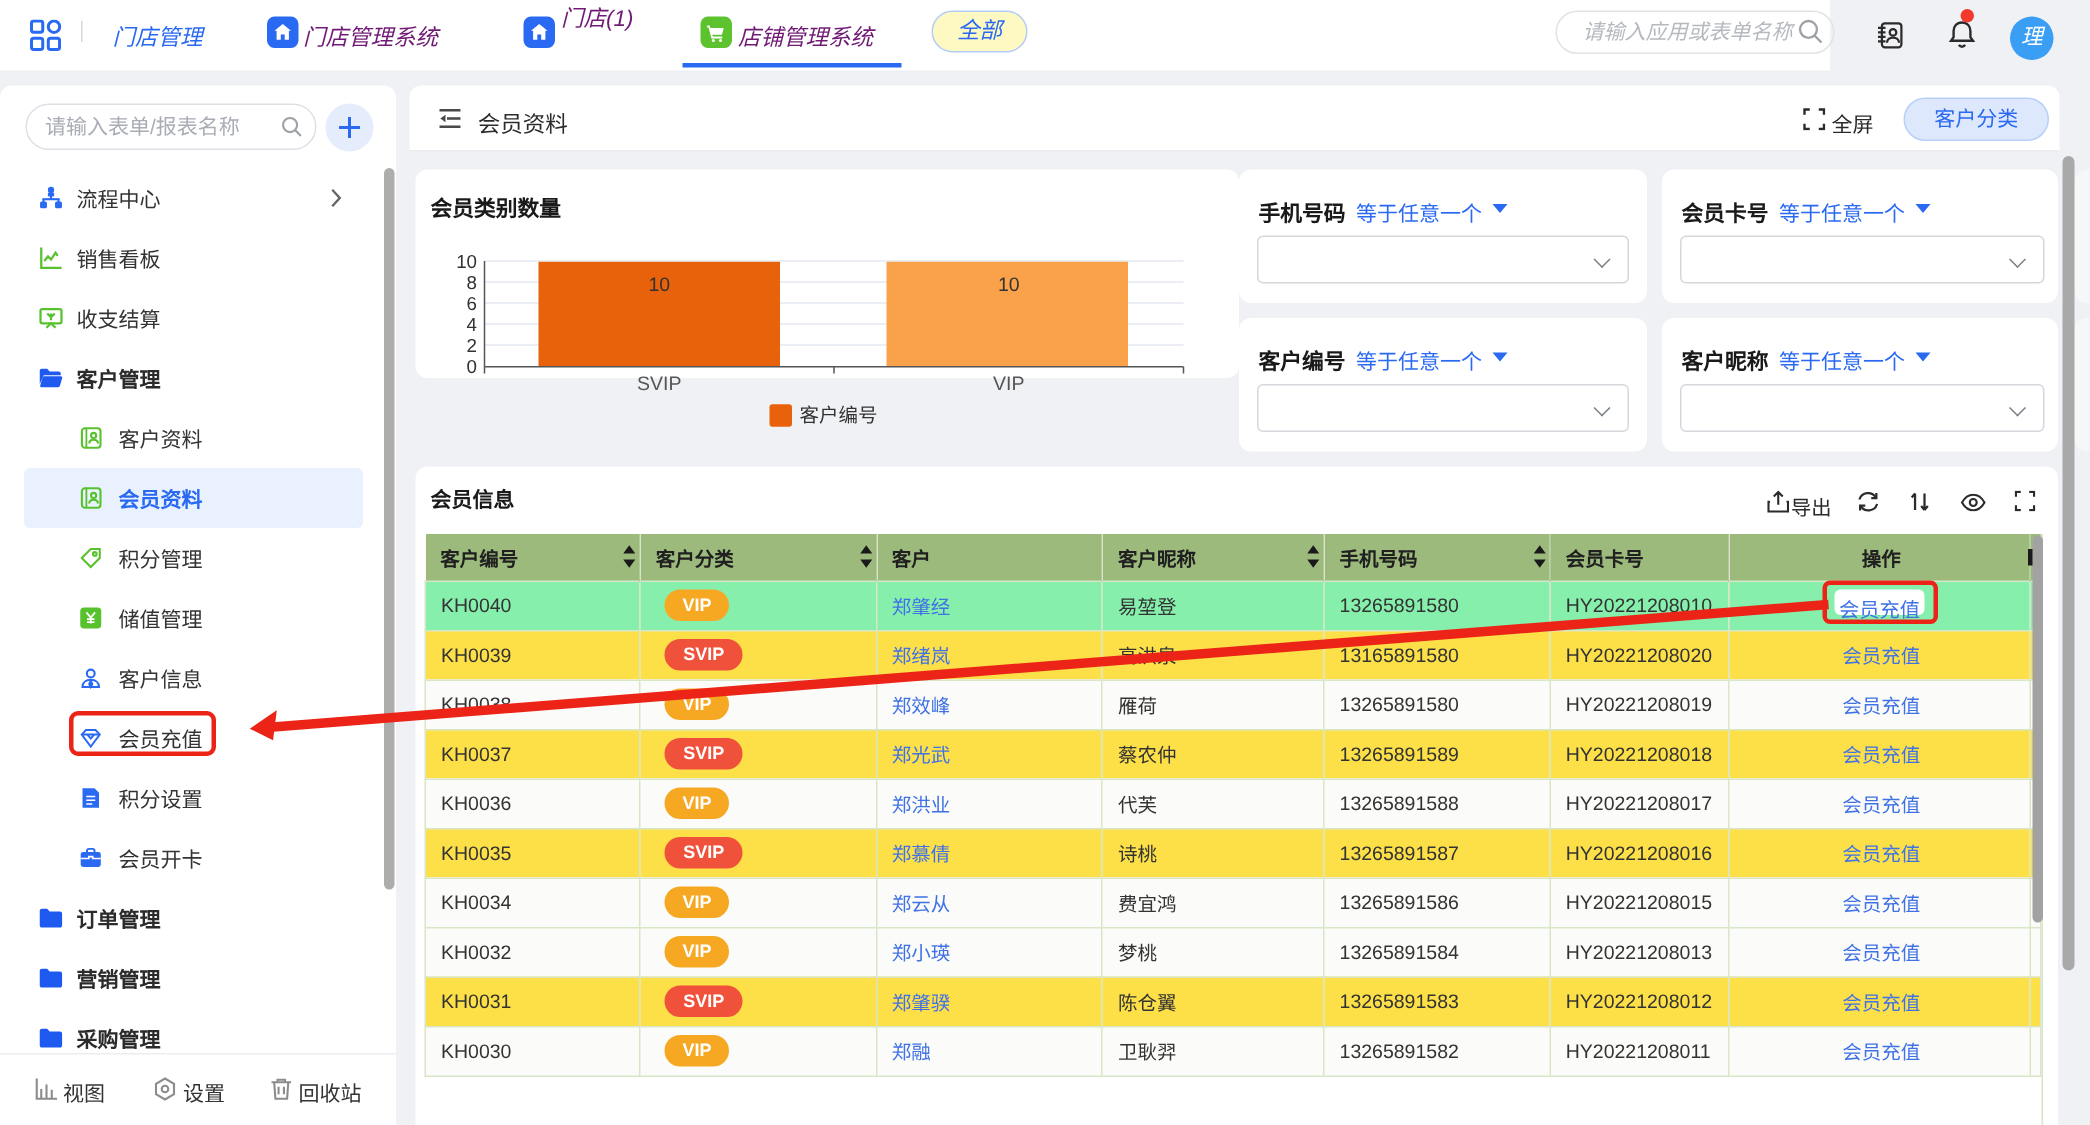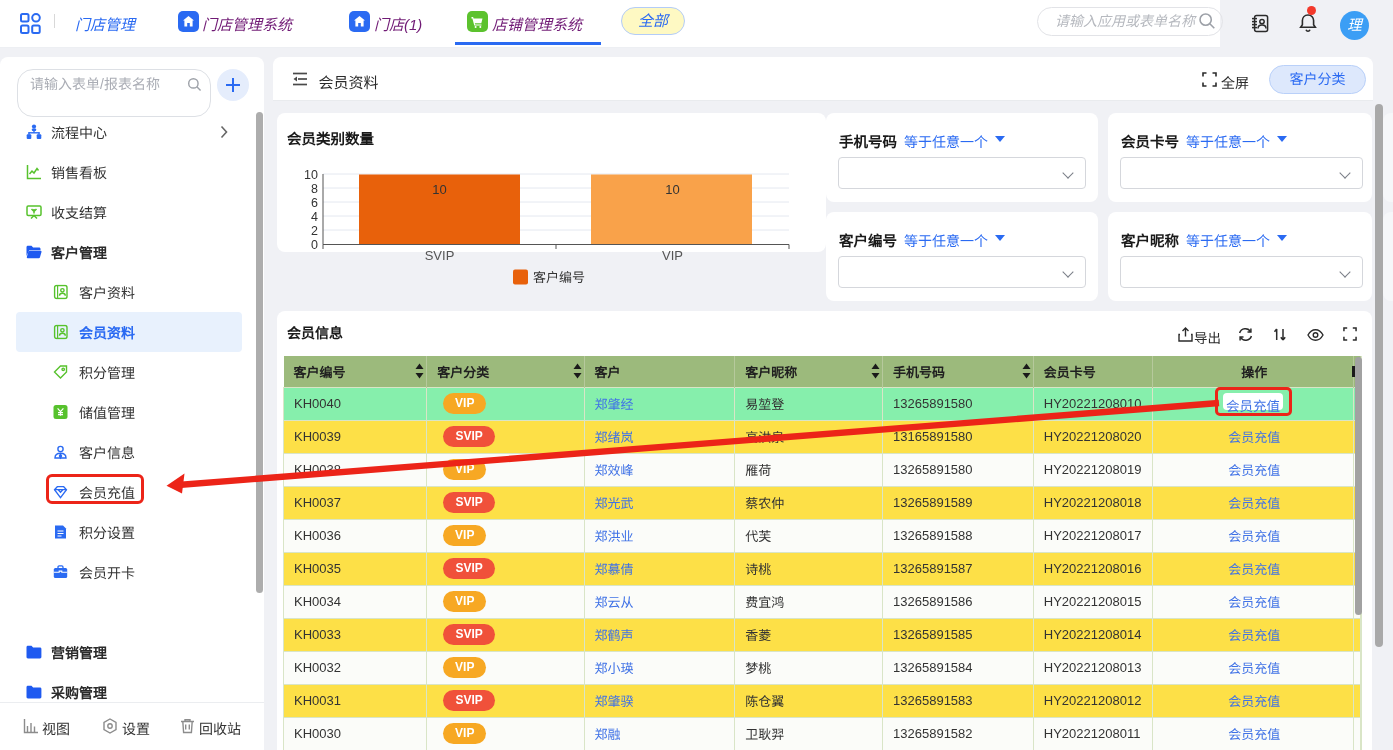--- a/index.html
+++ b/index.html
@@ -54,21 +54,21 @@
   <div class="abs tabtxt" style="left:75px;top:13px;color:#2a6af2">门店管理</div>
   <div class="appic" style="left:178px;background:#2a6af2"></div>
   <svg class="abs" style="left:182px;top:15px" width="13" height="13" viewBox="0 0 13 13" fill="#fff">
       <path d="M6.5 1 L12 5.5 L10.6 5.5 L10.6 11.5 L7.8 11.5 L7.8 8 L5.2 8 L5.2 11.5 L2.4 11.5 L2.4 5.5 L1 5.5 Z"></path>
     </svg>
   <div class="abs tabtxt" style="left:202px;top:13px">门店管理系统</div>
   <div class="appic" style="left:349px;background:#2a6af2"></div>
   <svg class="abs" style="left:353px;top:15px" width="13" height="13" viewBox="0 0 13 13" fill="#fff">
       <path d="M6.5 1 L12 5.5 L10.6 5.5 L10.6 11.5 L7.8 11.5 L7.8 8 L5.2 8 L5.2 11.5 L2.4 11.5 L2.4 5.5 L1 5.5 Z"></path>
     </svg>
-  <div class="abs tabtxt" style="left:374px;top:13px">门店(1)</div>
+  <div class="abs tabtxt" style="left:374px;top:0">门店(1)</div>
   <div class="appic" style="left:467px;background:#5cc22e"></div>
   <svg class="abs" style="left:470px;top:15px" width="14" height="14" viewBox="0 0 14 14" fill="#fff">
       <path d="M1.5 2 h1.6 l.5 1.6 h8.9 l-1.2 4.6 h-6.5 l.4 1.2 h6.3 v1.2 h-7.2 l-1.9 -7.2 h-1 z"></path>
       <circle cx="5.6" cy="12" r="1"></circle>
       <circle cx="10.3" cy="12" r="1"></circle>
     </svg>
   <div class="abs tabtxt" style="left:492px;top:13px">店铺管理系统</div>
   <div class="abs" style="left:455px;top:42px;width:146px;height:3px;background:#2a6af2"></div>
   <div class="abs" style="left:621px;top:6.5px;width:64px;height:28px;border-radius:14px;background:#fef9c3;border:1.5px solid #b3ccf8;color:#2a6af2;font-size:15px;text-align:center;line-height:25px">全部</div>
   <div class="abs" style="left:1037px;top:7px;width:186px;height:29px;border:1px solid #e2e3e7;border-radius:15px;color:#b6b9bf;font-size:14px;line-height:27px;padding-left:17px">请输入应用或表单名称</div>
@@ -87,21 +87,21 @@
   </svg>
   <svg class="abs" style="left:1299px;top:13px" width="18" height="19" viewBox="0 0 18 19" fill="none" stroke="#2b2b2b" stroke-width="1.6">
     <path d="M9 2 c-3.6 0-5.6 2.6-5.6 5.6 v4.2 l-1.7 2.4 h14.6 l-1.7-2.4 v-4.2 c0-3-2-5.6-5.6-5.6 z"></path>
     <path d="M7 16.8 c.4 .9 1.1 1.4 2 1.4 s1.6-.5 2-1.4"></path>
   </svg>
   <div class="abs" style="left:1307px;top:6px;width:9px;height:9px;border-radius:50%;background:#f3392b"></div>
   <div class="abs" style="left:1340px;top:11px;width:29px;height:29px;border-radius:50%;background:#3b9ef5;color:#fff;font-size:14.5px;text-align:center;line-height:29px">理</div>
 </div>
 
 <div id="sidebar">
-  <div class="abs" style="left:17px;top:69px;width:194px;height:48px;border:1px solid #dde0e5;border-radius:16px;color:#aaadb5;font-size:14px;line-height:29px;padding-left:12px;top:12px">请输入表单/报表名称</div>
+  <div class="abs" style="left:17px;top:69px;width:194px;height:31px;border:1px solid #dde0e5;border-radius:16px;color:#aaadb5;font-size:14px;line-height:29px;padding-left:12px;top:12px">请输入表单/报表名称</div>
   <svg class="abs" style="left:187px;top:20px" width="15" height="15" viewBox="0 0 16 16" fill="none" stroke="#9da1a8" stroke-width="1.5">
       <circle cx="6.8" cy="6.8" r="5"></circle>
       <line x1="10.5" y1="10.5" x2="14.5" y2="14.5"></line>
     </svg>
   <div class="abs" style="left:217px;top:12px;width:32px;height:32px;border-radius:50%;background:#e5edfc"></div>
   <svg class="abs" style="left:225px;top:20px" width="16" height="16" viewBox="0 0 16 16" stroke="#2a6af2" stroke-width="2">
       <line x1="8" y1="1" x2="8" y2="15"></line>
       <line x1="1" y1="8" x2="15" y2="8"></line>
     </svg>
 
@@ -197,20 +197,26 @@
       </svg>
     <div class="txt">积分设置</div>
   </div>
   <div class="mi sub" style="top:495px">
     <svg class="ic1" width="15" height="15" viewBox="0 0 15 15">
         <path d="M5 3.5 V2.6 c0-.7 .5-1.2 1.2-1.2 h2.6 c.7 0 1.2 .5 1.2 1.2 v.9" fill="none" stroke="#2a6af2" stroke-width="1.3"></path>
         <rect x="0.8" y="3.5" width="13.4" height="10" rx="1.6" fill="#2a6af2"></rect>
         <path d="M0.8 7.8 h5.4 v-1.2 h2.6 v1.2 h5.4" stroke="#fff" stroke-width="1.1" fill="none"></path>
       </svg>
     <div class="txt">会员开卡</div>
+  </div>
+  <div class="mi folder" style="top:535px">
+    <svg class="ic1" width="16" height="14" viewBox="0 0 16 14" fill="#1f5af0">
+        <path d="M0.5 2.2 C0.5 1.4 1.1 0.8 1.9 0.8 h3.6 l1.6 1.8 h6.9 c0.8 0 1.4 0.6 1.4 1.4 v8 c0 0.8-0.6 1.4-1.4 1.4 H1.9 c-0.8 0-1.4-0.6-1.4-1.4 z"></path>
+      </svg>
+    <div class="txt">订单管理</div>
   </div>
   <div class="mi folder" style="top:575px">
     <svg class="ic1" width="16" height="14" viewBox="0 0 16 14" fill="#1f5af0">
         <path d="M0.5 2.2 C0.5 1.4 1.1 0.8 1.9 0.8 h3.6 l1.6 1.8 h6.9 c0.8 0 1.4 0.6 1.4 1.4 v8 c0 0.8-0.6 1.4-1.4 1.4 H1.9 c-0.8 0-1.4-0.6-1.4-1.4 z"></path>
       </svg>
     <div class="txt">营销管理</div>
   </div>
   <div class="mi folder" style="top:615px">
     <svg class="ic1" width="16" height="14" viewBox="0 0 16 14" fill="#1f5af0">
         <path d="M0.5 2.2 C0.5 1.4 1.1 0.8 1.9 0.8 h3.6 l1.6 1.8 h6.9 c0.8 0 1.4 0.6 1.4 1.4 v8 c0 0.8-0.6 1.4-1.4 1.4 H1.9 c-0.8 0-1.4-0.6-1.4-1.4 z"></path>
@@ -447,30 +453,20 @@
         <tr class="w">
             <td>KH0034</td>
             <td><span class="pill vip">VIP</span></td>
             <td><span class="lnk">郑云从</span></td>
             <td>费宜鸿</td>
             <td>13265891586</td>
             <td>HY20221208015</td>
             <td class="act"><span class="lnk">会员充值</span></td>
             <td style="padding:0"></td>
           </tr>
-        <tr class="g">
-            <td>KH0033</td>
-            <td><span class="pill svip">SVIP</span></td>
-            <td><span class="lnk">郑鹤声</span></td>
-            <td>香菱</td>
-            <td>13265891585</td>
-            <td>HY20221208014</td>
-            <td class="act"><span class="lnk">会员充值</span></td>
-            <td style="padding:0"></td>
-          </tr>
         <tr class="w">
             <td>KH0032</td>
             <td><span class="pill vip">VIP</span></td>
             <td><span class="lnk">郑小瑛</span></td>
             <td>梦桃</td>
             <td>13265891584</td>
             <td>HY20221208013</td>
             <td class="act"><span class="lnk">会员充值</span></td>
             <td style="padding:0"></td>
           </tr>

